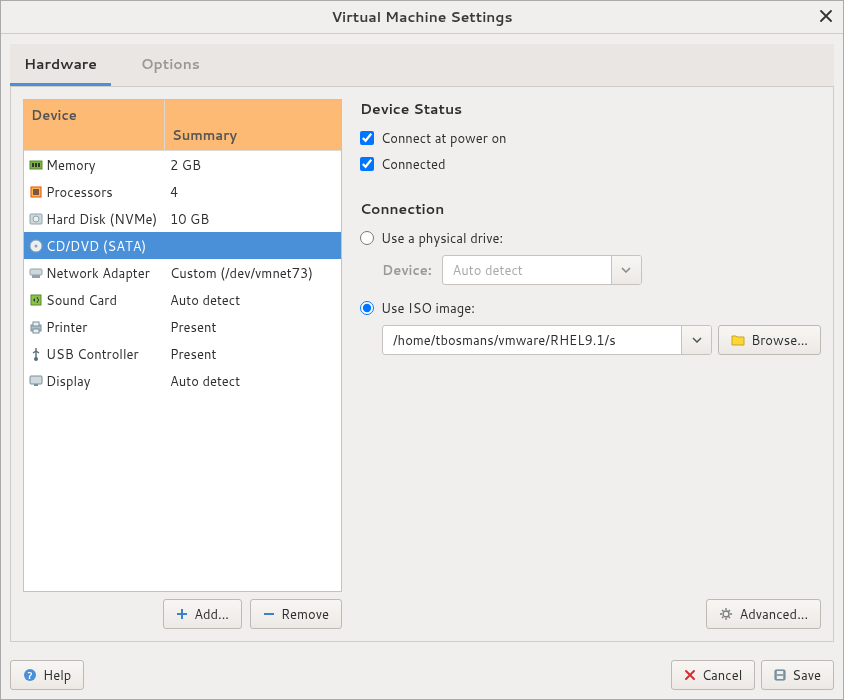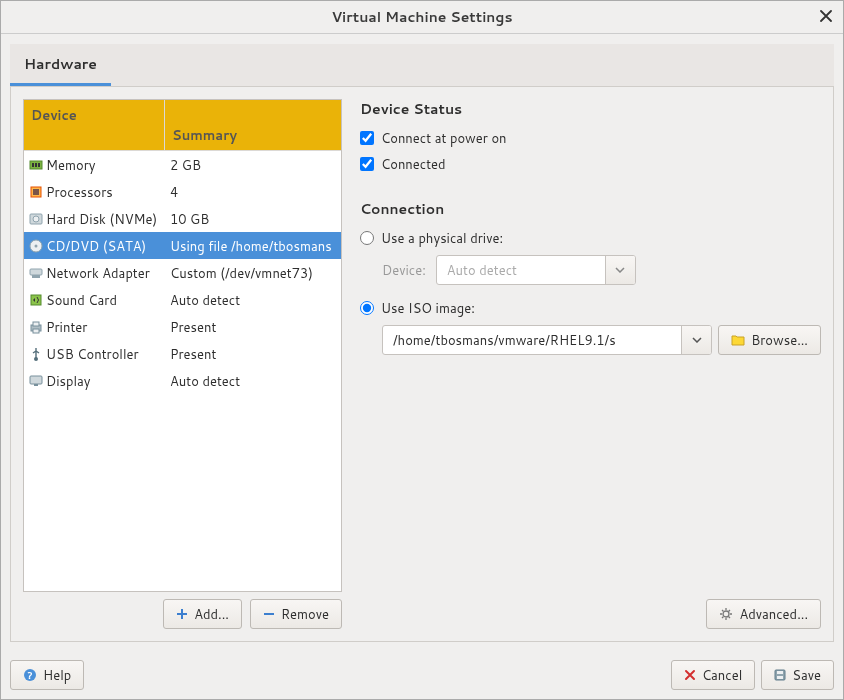--- a/index.html
+++ b/index.html
@@ -89,21 +89,21 @@
   flex-direction: column;
 }
 .dev-table {
   flex: 1;
   border: 1px solid #c6c2be;
   background: #fff;
   overflow: hidden;
 }
 .dev-th {
   display: flex;
-  background: #eab308;
+  background: #fdba74;
   border-bottom: 1px solid #dcd9d5;
 }
 .dev-th-cell {
   padding: 6px 7px;
   font-weight: bold;
   color: #555;
   font-size: 13px;
   border-right: 1px solid #dcd9d5;
 }
 .dev-th-cell:last-child { border-right: 0; }
@@ -183,21 +183,21 @@
 input[type=checkbox], input[type=radio] { width: 14px; height: 14px; }
 .sec-conn { margin-top: 18px; }
 .indent { margin-left: 22px; }
 .field-row {
   display: flex;
   align-items: center;
   gap: 10px;
   margin-top: 2px;
   margin-bottom: 14px;
 }
-.field-label { color: #999; }
+.field-label { color: #999; font-weight: bold; }
 .combo {
   height: 30px;
   border: 1px solid #c6c2be;
   border-radius: 3px;
   background: #fff;
   display: flex;
   align-items: stretch;
   overflow: hidden;
 }
 .combo.disabled .combo-text { color: #aaa; }
@@ -251,20 +251,21 @@
     <div class="close-btn">
       <svg width="12" height="12" viewBox="0 0 12 12">
           <path d="M1 1 L11 11 M11 1 L1 11" stroke="#333" stroke-width="1.8" stroke-linecap="round"></path>
         </svg>
     </div>
   </div>
 
   <div class="outer-pad">
     <div class="tabs-row">
       <div class="tab active">Hardware</div>
+      <div class="tab">Options</div>
     </div>
 
     <div class="panel">
       <div class="hw-body">
 
         <div class="left-col">
           <div class="dev-table">
             <div class="dev-th">
               <div class="dev-th-cell dev-col-d">Device</div>
               <div class="dev-th-cell dev-col-s">Summary</div>
@@ -311,21 +312,20 @@
             <div class="dev-row selected">
               <div class="c1">
                   <span class="dev-icon">
                     <svg width="16" height="16">
                       <circle cx="8" cy="8" r="6" fill="#eceff1" stroke="#90a4ae"></circle>
                       <circle cx="8" cy="8" r="1.5" fill="#90a4ae"></circle>
                     </svg>
                   </span>
                   <span>CD/DVD (SATA)</span>
                 </div>
-              <div class="c2">Using file /home/tbosmans</div>
             </div>
             <div class="dev-row">
               <div class="c1">
                   <span class="dev-icon">
                     <svg width="16" height="16">
                       <rect x="2" y="4" width="12" height="6" rx="1" fill="#cfd8dc" stroke="#90a4ae"></rect>
                       <rect x="4" y="10" width="8" height="3" fill="#90a4ae"></rect>
                     </svg>
                   </span>
                   <span>Network Adapter</span>

